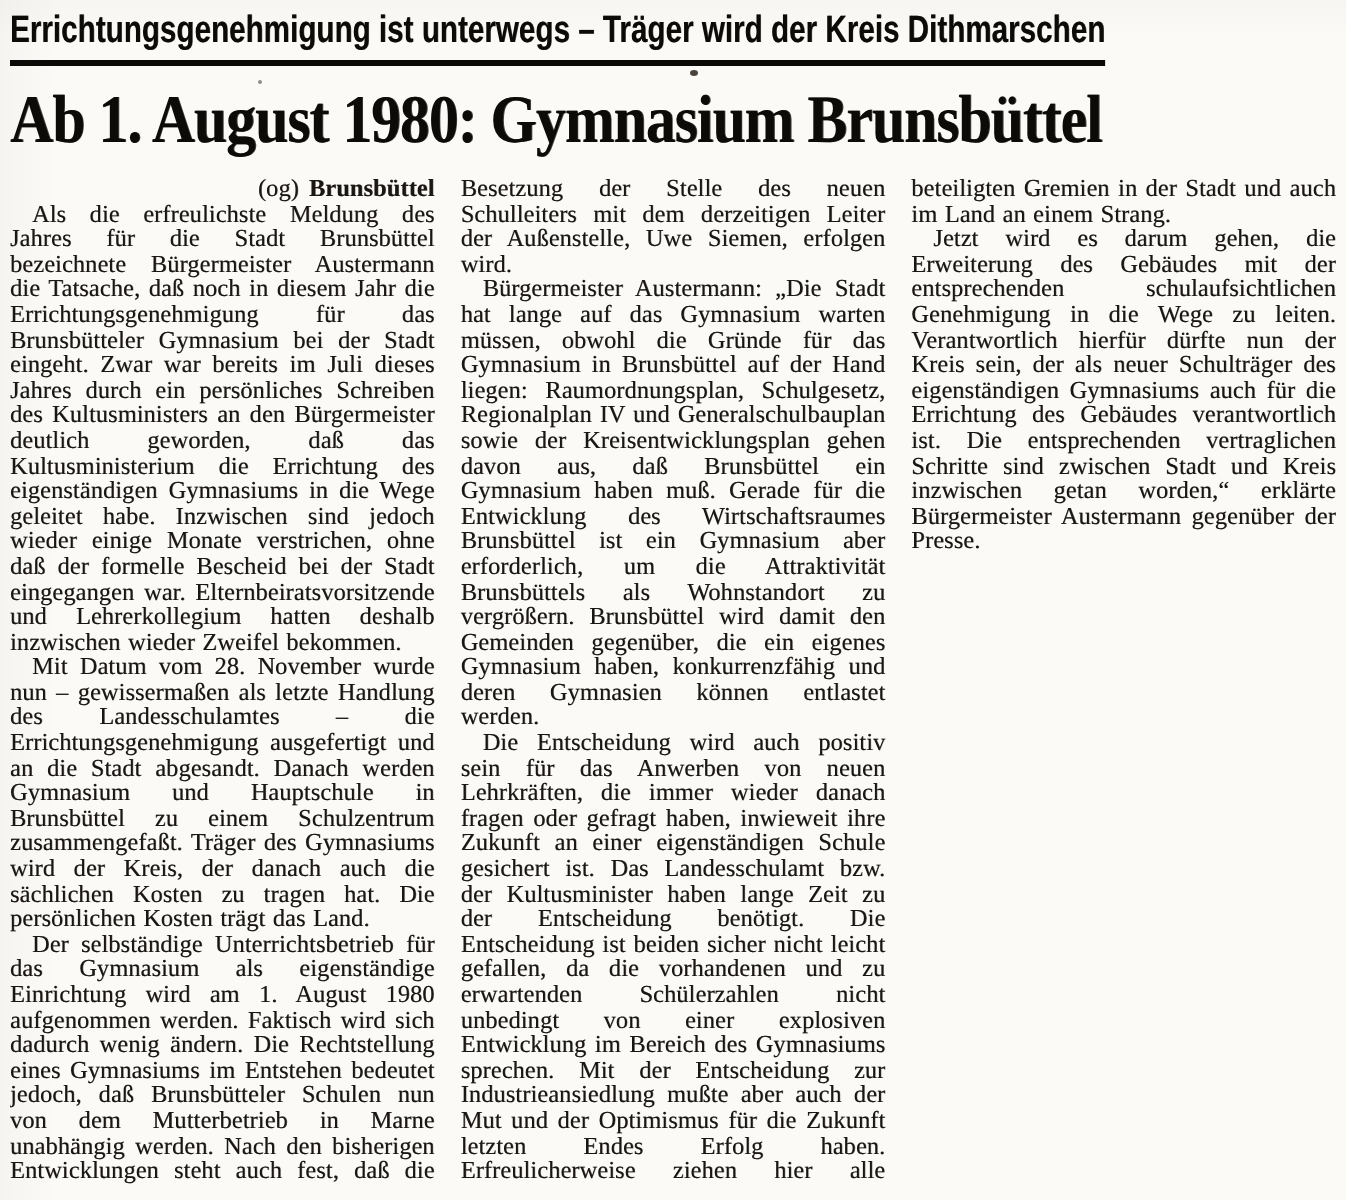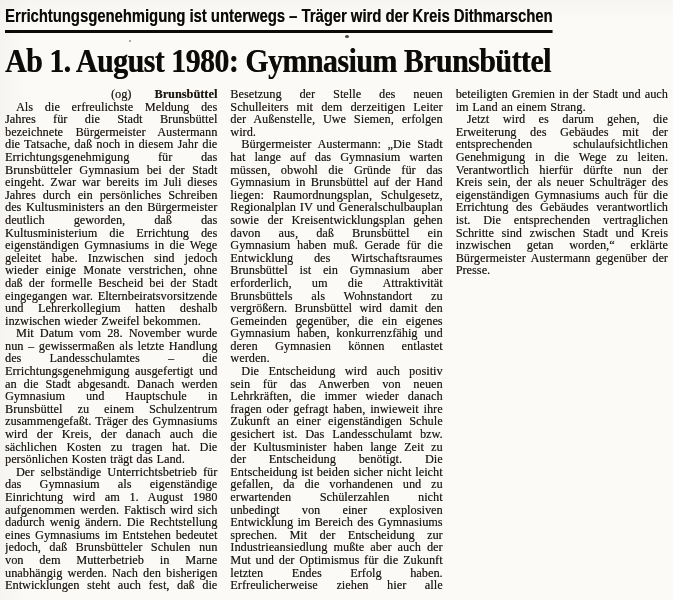--- a/index.html
+++ b/index.html
@@ -66,21 +66,21 @@
     text-align:justify;
     hyphens:auto;
     -webkit-hyphens:auto;
     text-shadow:0.25px 0 0 rgba(26,22,18,0.55);
   }
   .byline{
     text-align:right;
     text-indent:0;
   }
   .byline .credit{margin-right:5px;text-align:right;}
-  .byline .loc{font-weight:bold;margin-left:18px;}
+  .byline .loc{font-weight:bold;}
   .para{
     text-indent:11px;
   }
   
   .speck{position:absolute;background:#4a443c;border-radius:50%;}
   .speck.s1{left:345px;top:35px;width:4px;height:3px;}
   .speck.s2{left:514px;top:96px;width:2px;height:2px;}
   .speck.s3{left:129px;top:40px;width:2px;height:2px;opacity:.6;}
 </style>
 </head>

